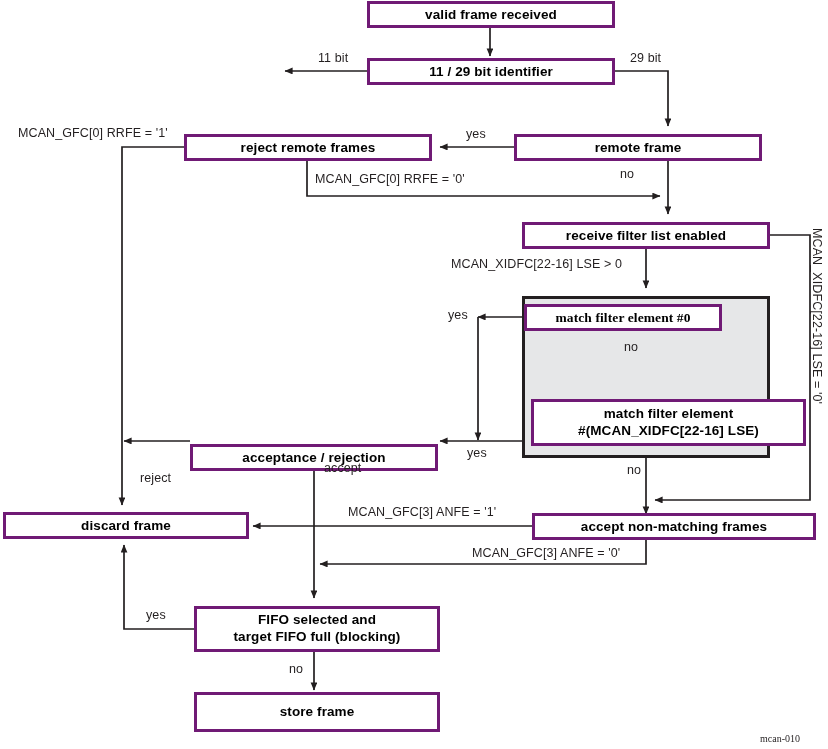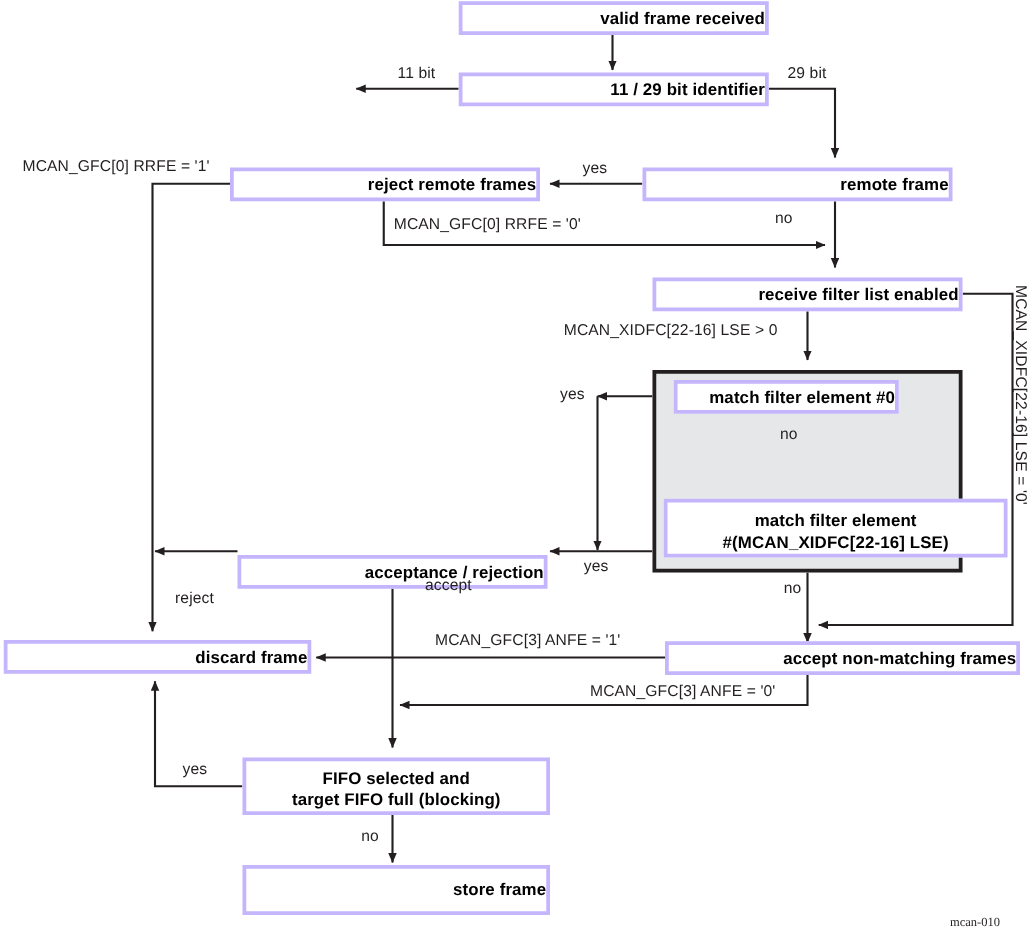--- a/index.html
+++ b/index.html
@@ -20,25 +20,25 @@
   #svg-layer {
     position: absolute;
     left: 0;
     top: 0;
     width: 828px;
     height: 749px;
   }
   .node {
     position: absolute;
     box-sizing: border-box;
-    border: 3px solid #c4b5fd;
+    border: 3px solid #701a75;
     background: #ffffff;
     display: flex;
     align-items: center;
-    justify-content: flex-end;
+    justify-content: center;
     text-align: center;
     font-weight: bold;
     font-size: 13.5px;
     color: #000000;
     line-height: 1.18;
     letter-spacing: 0.1px;
     z-index: 5;
   }
   .node.two-line {
     line-height: 1.25;
@@ -142,21 +142,21 @@
   <div class="node" style="left:522px; top:222px; width:248px; height:27px;">
     <span>receive filter list enabled</span>
   </div>
 
   <div class="node" style="left:184px; top:134px; width:248px; height:27px;">
     <span>reject remote frames</span>
   </div>
 
   <div class="group-box" style="left:522px; top:296px; width:248px; height:162px;"></div>
 
-  <div class="node" style="left:539px; top:304px; width:180px; height:27px;">
+  <div class="node" style="left:524px; top:304px; width:198px; height:27px;font-family:Liberation Serif, serif;">
     <span>match filter element #0</span>
   </div>
 
   <div class="node two-line" style="left:531px; top:399px; width:275px; height:47px; flex-direction:column;">
     <span>match filter element</span>
     <span>#(MCAN_XIDFC[22-16] LSE)</span>
   </div>
 
   <div class="node" style="left:190px; top:444px; width:248px; height:27px;">
     <span>acceptance / rejection</span>
@@ -198,21 +198,21 @@
   <div class="edge-label" style="left:448px; top:308px;">yes</div>
 
   <div class="edge-label" style="left:624px; top:340px;">no</div>
 
   <div class="edge-label" style="left:467px; top:446px;">yes</div>
 
   <div class="edge-label" style="left:627px; top:463px;">no</div>
 
   <div class="edge-label" style="left:140px; top:423px;margin-top:48px;">reject</div>
 
-  <div class="edge-label" style="left:340px; top:461px;">accept</div>
+  <div class="edge-label" style="left:324px; top:461px;">accept</div>
 
   <div class="edge-label" style="left:348px; top:505px;">MCAN_GFC[3] ANFE = '1'</div>
 
   <div class="edge-label" style="left:472px; top:546px;">MCAN_GFC[3] ANFE = '0'</div>
 
   <div class="edge-label" style="left:146px; top:608px;">yes</div>
 
   <div class="edge-label" style="left:289px; top:662px;">no</div>
 
   <div class="figlabel" style="left:760px; top:733px;">mcan-010</div>

